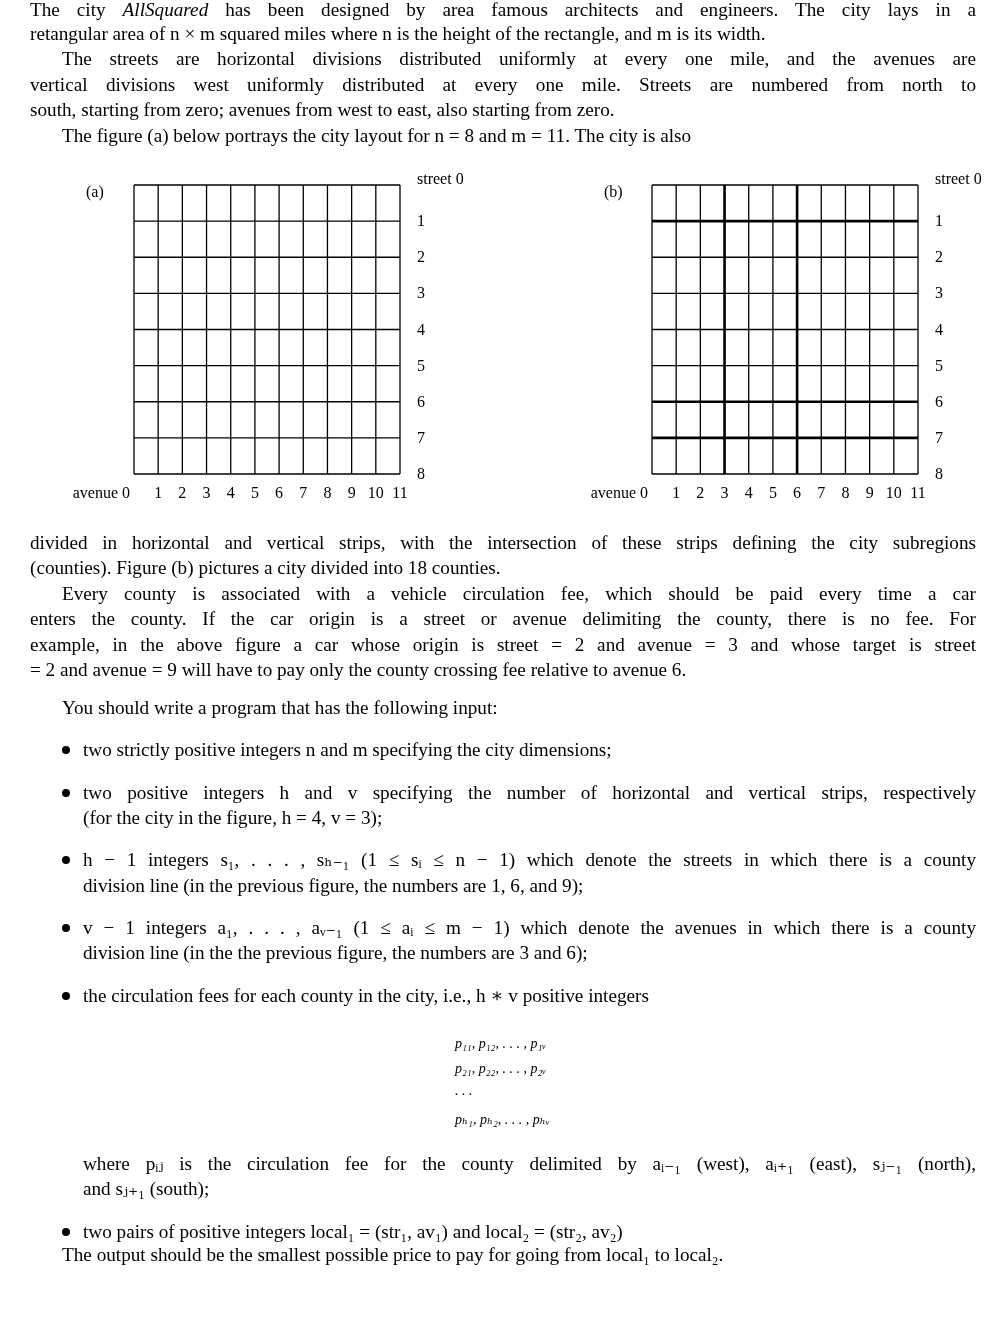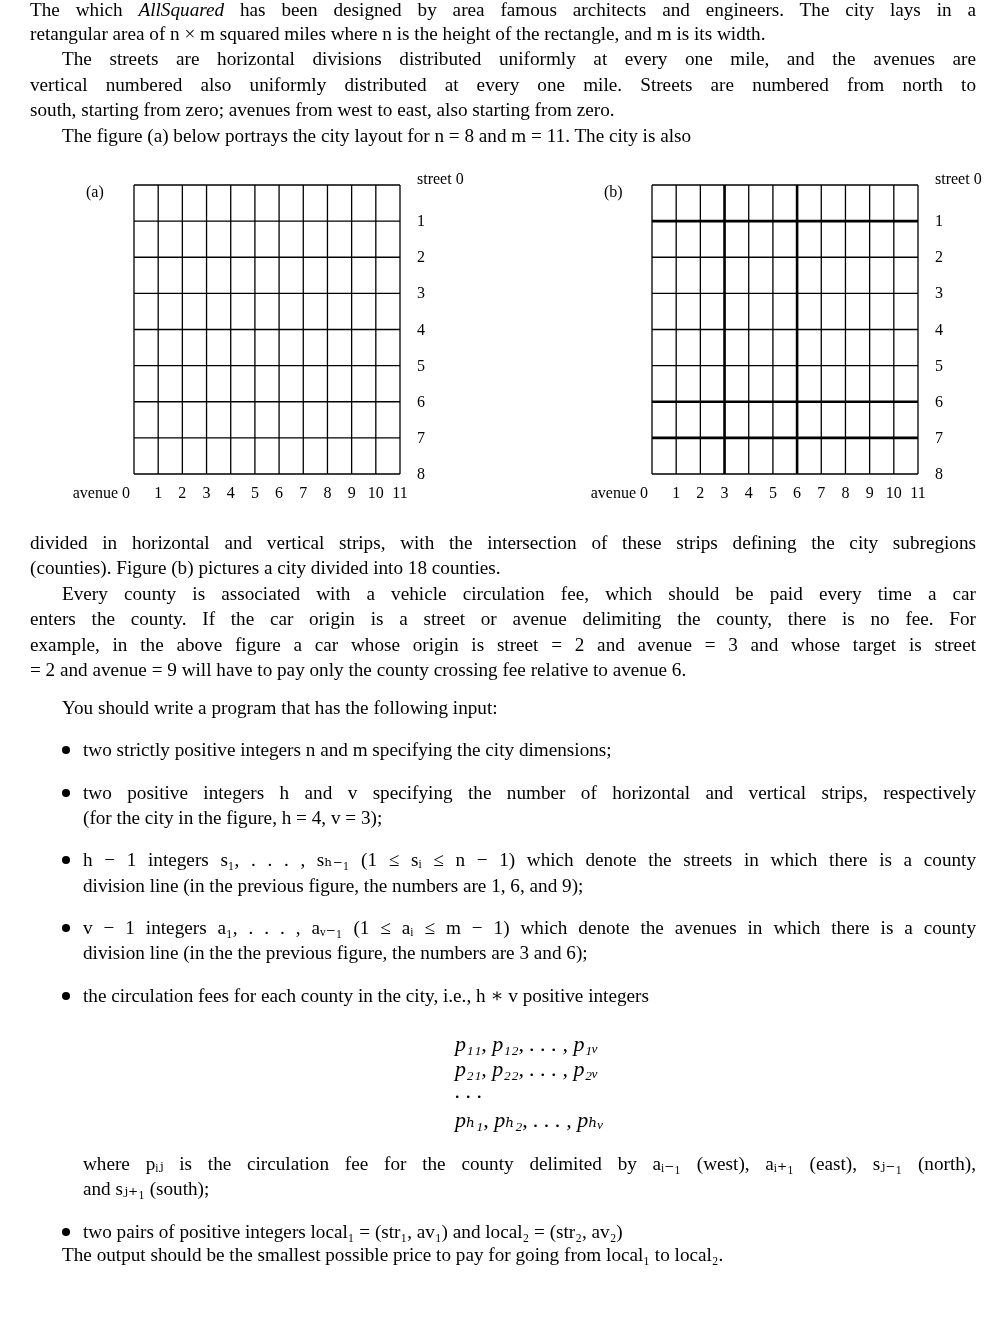--- a/index.html
+++ b/index.html
@@ -10,32 +10,32 @@
   }
   .page { position: absolute; left: 30px; top: 0; width: 946px; font-family: "Liberation Serif", "DejaVu Serif", serif; font-size: 19.2px; }
   .line { position: absolute; left: 0; white-space: nowrap; line-height: 25px; }
   .just { width: 946px; text-align: justify; text-align-last: justify; }
   .indent { padding-left: 32px; box-sizing: border-box; }
   .fig { position: absolute; }
   .fig svg text { font-family: "Liberation Serif", "DejaVu Serif", serif; font-size: 16px; fill: #000; }
   .bullet { position: absolute; left: 32px; width: 8px; height: 8px; border-radius: 50%; background: #000; }
   .item-line { position: absolute; left: 53px; white-space: nowrap; line-height: 25px; text-align: center; }
   .item-just { width: 893px; text-align: justify; text-align-last: justify; }
-  .eq { position: absolute; left: 425px; white-space: nowrap; font-style: italic; font-size: 22px; line-height: 25px; }
+  .eq { position: absolute; left: 425px; white-space: nowrap; font-style: italic; font-size: 14px; line-height: 25px; }
 </style>
 </head>
 <body>
 
 <div class="page">
 
-  <div class="line just" style="top:-3px"><span>The which </span><i>AllSquared</i><span> has been designed by area famous architects and engineers. The city lays in a</span></div>
+  <div class="line just" style="top:-3px"><span>The city </span><i>AllSquared</i><span> has been designed by area famous architects and engineers. The city lays in a</span></div>
   <div class="line" style="top:21px">retangular area of n × m squared miles where n is the height of the rectangle, and m is its width.</div>
 
   <div class="line just indent" style="top:46px">The streets are horizontal divisions distributed uniformly at every one mile, and the avenues are</div>
-  <div class="line just" style="top:72px">vertical numbered also uniformly distributed at every one mile. Streets are numbered from north to</div>
+  <div class="line just" style="top:72px">vertical divisions west uniformly distributed at every one mile. Streets are numbered from north to</div>
   <div class="line" style="top:97px">south, starting from zero; avenues from west to east, also starting from zero.</div>
 
   <div class="line indent" style="top:123px">The figure (a) below portrays the city layout for n = 8 and m = 11. The city is also</div>
 
   <div class="line just" style="top:530px">divided in horizontal and vertical strips, with the intersection of these strips defining the city subregions</div>
   <div class="line" style="top:555px">(counties). Figure (b) pictures a city divided into 18 counties.</div>
 
   <div class="line just indent" style="top:581px">Every county is associated with a vehicle circulation fee, which should be paid every time a car</div>
   <div class="line just" style="top:606px">enters the county. If the car origin is a street or avenue delimiting the county, there is no fee. For</div>
   <div class="line just" style="top:632px">example, in the above figure a car whose origin is street = 2 and avenue = 3 and whose target is street</div>

